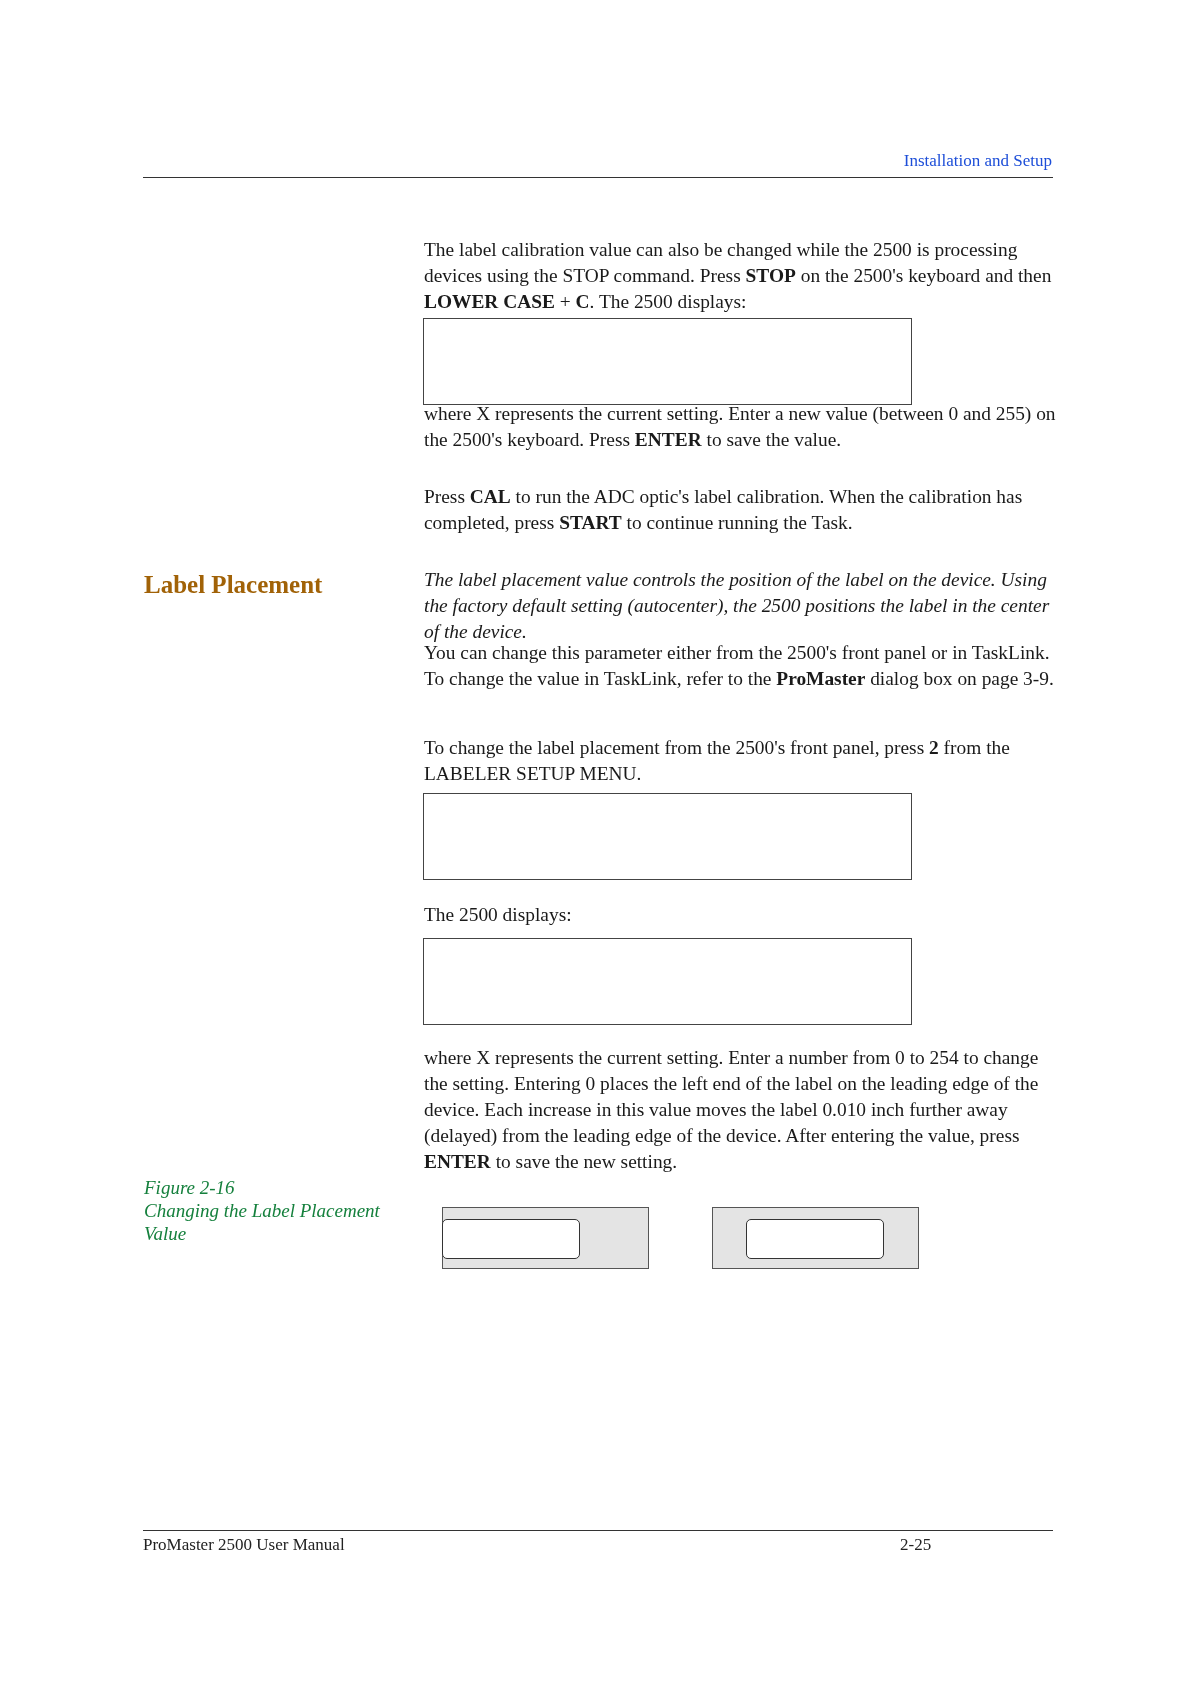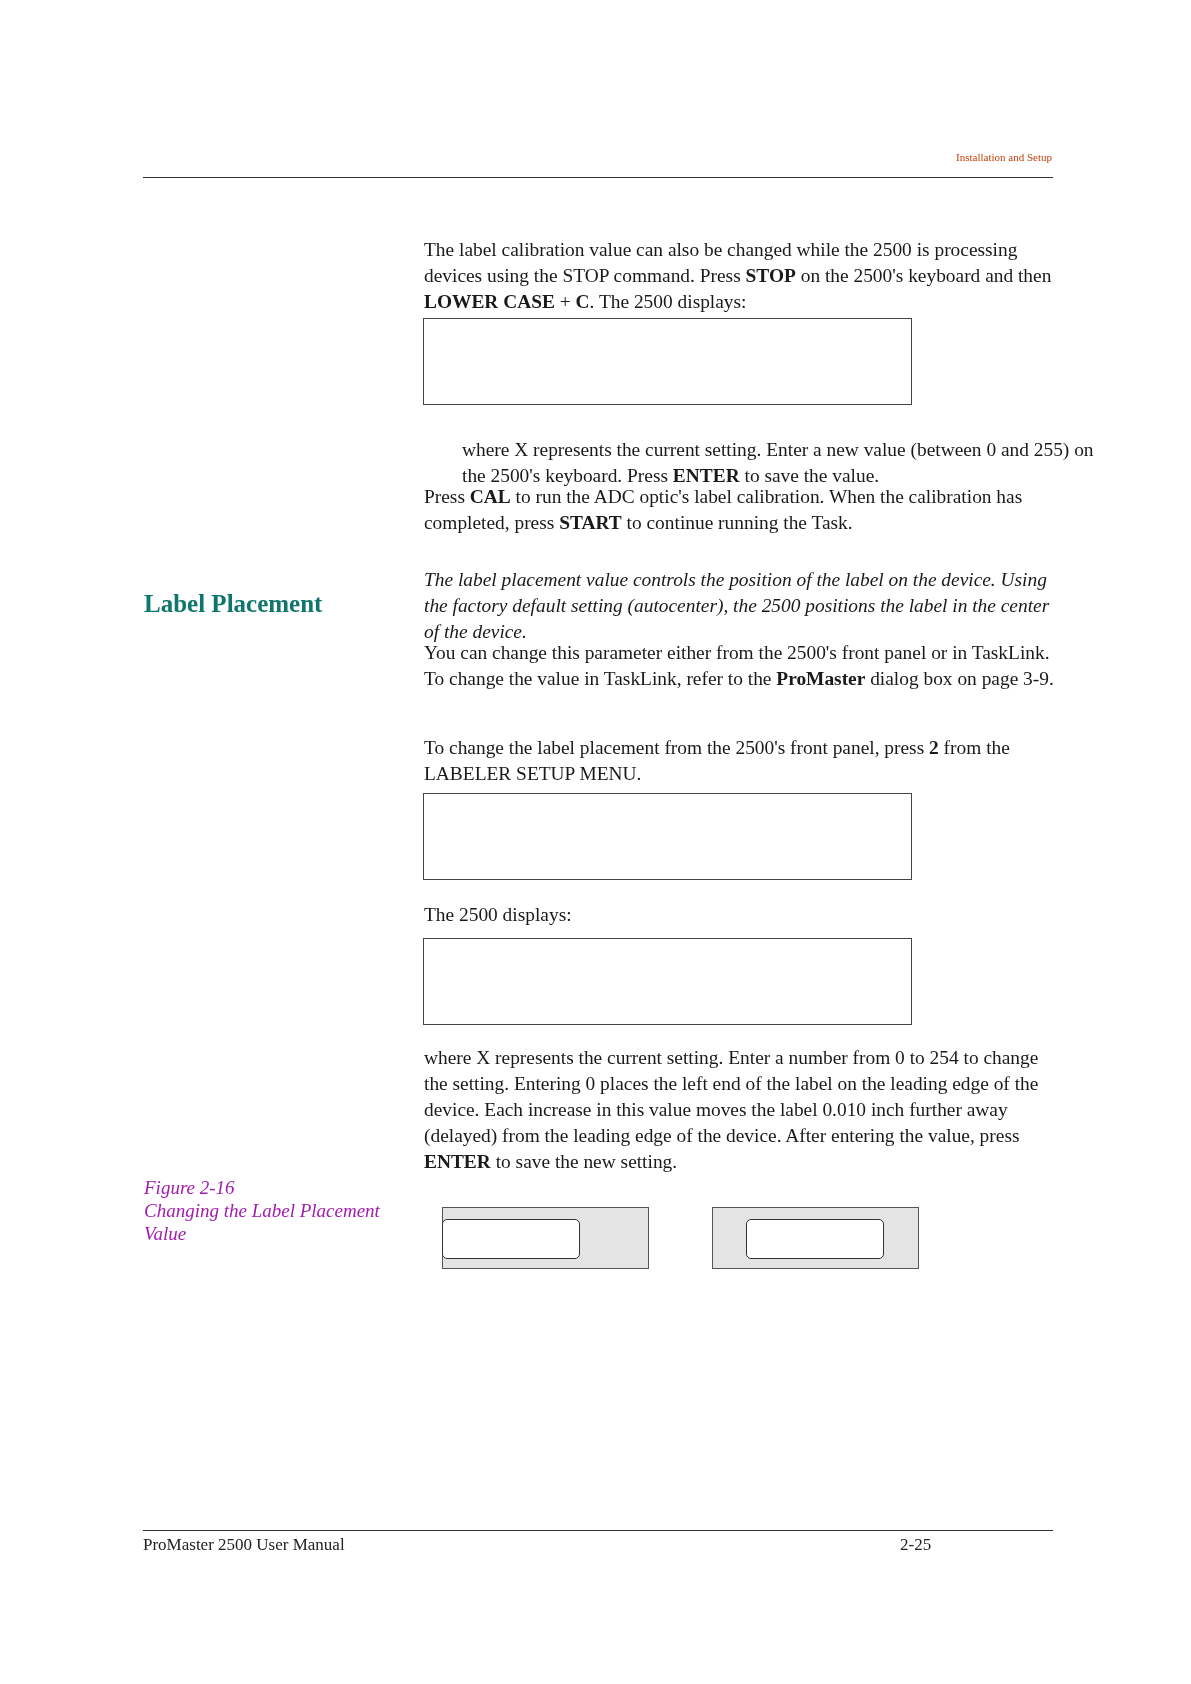--- a/index.html
+++ b/index.html
@@ -16,22 +16,22 @@
       color: #1a1a1a;
     }
     .abs { position: absolute; }
 
     .running-header {
       left: 143px;
       top: 151px;
       width: 909px;
       text-align: right;
       font-family: "Liberation Serif", serif;
-      font-size: 11px;
-      color: #c2410c;
+      font-size: 17px;
+      color: #1d4ed8;
     }
     .rule {
       left: 143px;
       width: 910px;
       height: 0;
       border-top: 1.5px solid #333;
     }
     .header-rule { top: 177px; }
     .footer-rule { top: 1530px; }
 
@@ -50,36 +50,36 @@
       left: 423px;
       width: 489px;
       height: 87px;
       border: 1.5px solid #444;
       box-sizing: border-box;
       background: #fff;
     }
 
     .section-heading {
       left: 144px;
-      top: 590px;
+      top: 571px;
       font-family: "Liberation Serif", serif;
       font-weight: bold;
       font-size: 25px;
-      color: #0f766e;
+      color: #a16207;
     }
 
     .figure-caption {
       left: 144px;
       top: 1176px;
       width: 260px;
       font-family: "Liberation Serif", serif;
       font-style: italic;
       font-size: 19px;
       line-height: 23px;
-      color: #a21caf;
+      color: #15803d;
     }
     .figure-caption div { margin: 0; }
 
     .device {
       top: 1207px;
       width: 207px;
       height: 62px;
       background: #e4e4e4;
       border: 1.3px solid #555;
       box-sizing: border-box;
@@ -119,21 +119,21 @@
 <div class="abs rule header-rule"></div>
 
 <div class="abs body-col" style="top:237px;">
   <p>
     <span>The label calibration value can also be changed while the 2500 is processing devices using the STOP command. Press </span><b>STOP</b><span> on the 2500's keyboard and then </span><b>LOWER CASE</b><span> + </span><b>C</b><span>. The 2500 displays:</span>
   </p>
 </div>
 
 <div class="abs display-box" style="top:318px;"></div>
 
-<div class="abs body-col" style="top:437px;margin-left:38px;">
+<div class="abs body-col" style="top:401px;">
   <p>
     <span>where X represents the current setting. Enter a new value (between 0 and 255) on the 2500's keyboard. Press </span><b>ENTER</b><span> to save the value.</span>
   </p>
 </div>
 
 <div class="abs body-col" style="top:484px;">
   <p>
     <span>Press </span><b>CAL</b><span> to run the ADC optic's label calibration. When the calibration has completed, press </span><b>START</b><span> to continue running the Task.</span>
   </p>
 </div>

